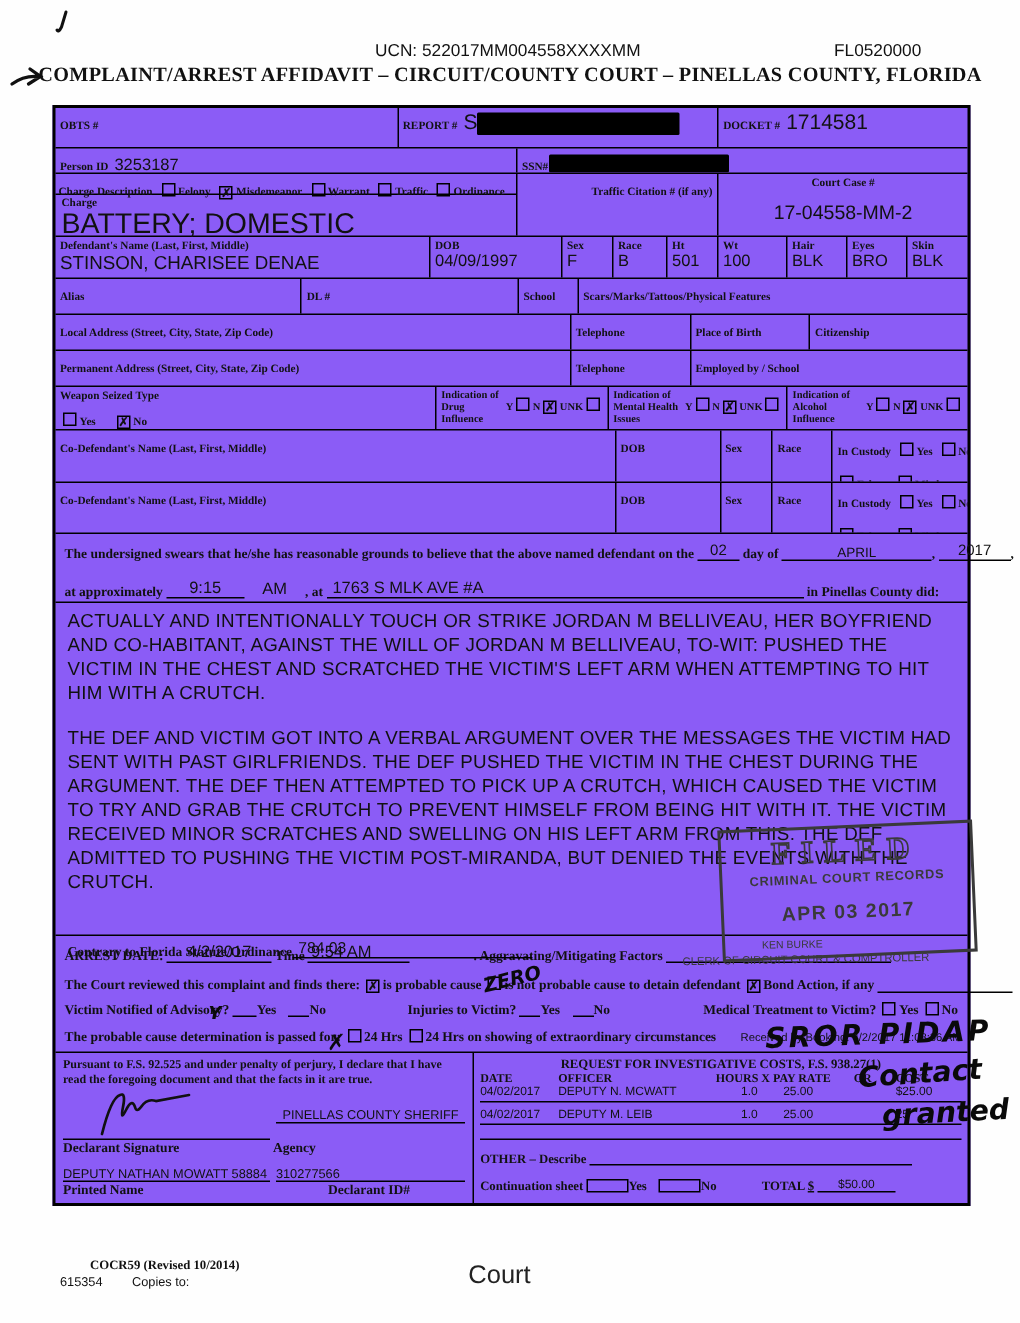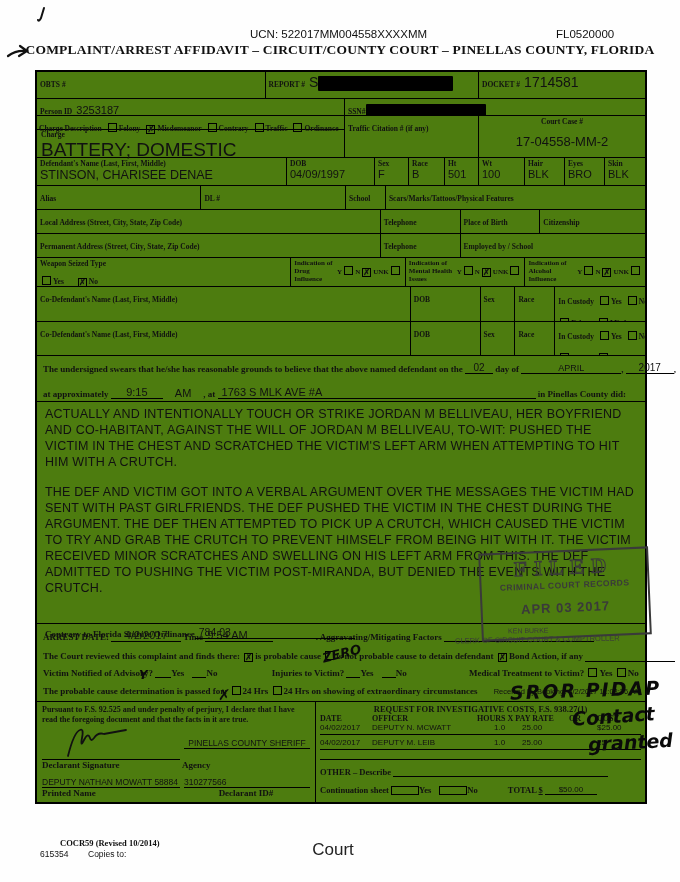--- a/index.html
+++ b/index.html
@@ -9,21 +9,21 @@
 
   
   .lbl   { font:bold 7.5px "Liberation Serif", serif; }
   .lbl-sm{ font:bold 7px "Liberation Serif", serif; }
   .typed { font:11px "Liberation Sans", sans-serif; }
   .typed-sm { font:9px "Liberation Sans", sans-serif; }
   .narr  { font:12.5px "Liberation Sans", sans-serif; line-height:1.28; letter-spacing:.2px; }
   .boot  { font:bold 9px "Liberation Serif", serif; }
 
   
-  .form { position:absolute; left:35px; top:70px; width:612px; border:2px solid #000; background:#4d7c0f; }
+  .form { position:absolute; left:35px; top:70px; width:612px; border:2px solid #000; background:#8b5cf6; }
   .row  { display:flex; border-bottom:1px solid #000; }
   .row:last-child { border-bottom:none; }
   .cell { border-right:1px solid #000; padding:1px 3px; overflow:hidden; }
   .cell:last-child { border-right:none; }
 
   
   .box { display:inline-block; width:9px; height:9px; border:1.2px solid #000;
          font:bold 8px "Liberation Sans",sans-serif; line-height:8px; text-align:center;
          vertical-align:-1px; margin:0 2px; }
   .fill { display:inline-block; border-bottom:1px solid #000; text-align:center; vertical-align:bottom; }
@@ -89,30 +89,30 @@
         <span class="lbl">SSN#</span><span class="redact" style="width:120px;height:12px"></span>
       </div>
     </div>
 
     <div class="row" style="height:42px">
       <div style="width:310px;border-right:1px solid #000">
         <div style="border-bottom:1px solid #000;height:14px;padding:1px 2px;white-space:nowrap">
           <span class="lbl">Charge Description</span>
           <span class="box"></span><span class="lbl">Felony</span>
           <span class="box">✗</span><span class="lbl">Misdemeanor</span>
-          <span class="box"></span><span class="lbl">Contrary</span>
+          <span class="box"></span><span class="lbl">Warrant</span>
           <span class="box"></span><span class="lbl">Traffic</span>
           <span class="box"></span><span class="lbl">Ordinance</span>
         </div>
         <div style="padding:0 4px">
           <div class="lbl">Charge</div>
           <div class="typed" style="font-size:19px">BATTERY; DOMESTIC</div>
         </div>
       </div>
-      <div class="cell" style="width:135px;text-align:left">
+      <div class="cell" style="width:135px;text-align:right">
         <span class="lbl">Traffic Citation # (if any)</span>
       </div>
       <div class="cell" style="width:167px;text-align:center">
         <div class="lbl">Court Case #</div>
         <div class="typed" style="font-size:13px;margin-top:8px">17-04558-MM-2</div>
       </div>
     </div>
 
     <div class="row" style="height:28px">
       <div class="cell" style="width:250px">

